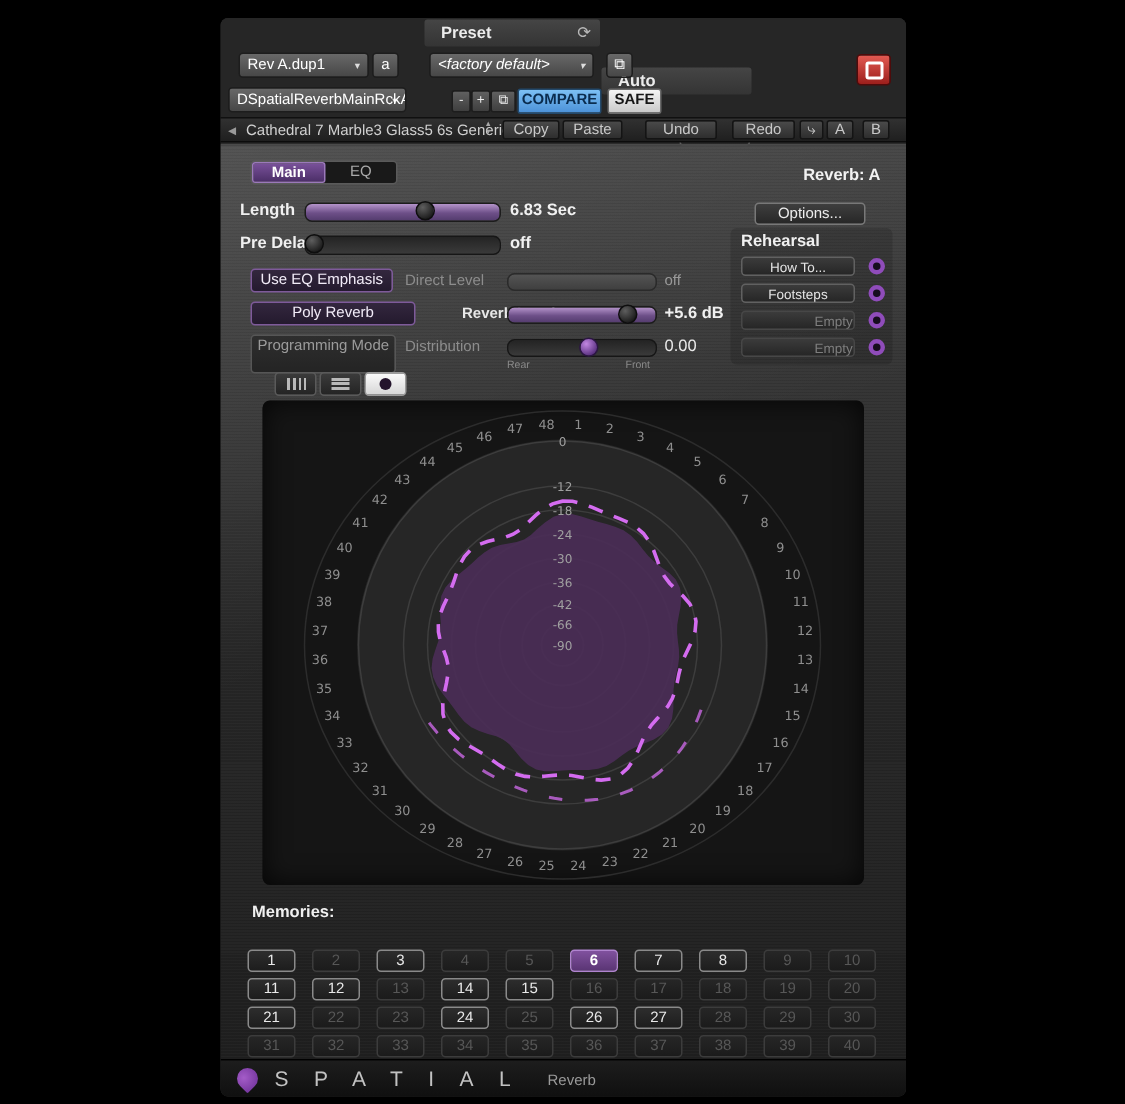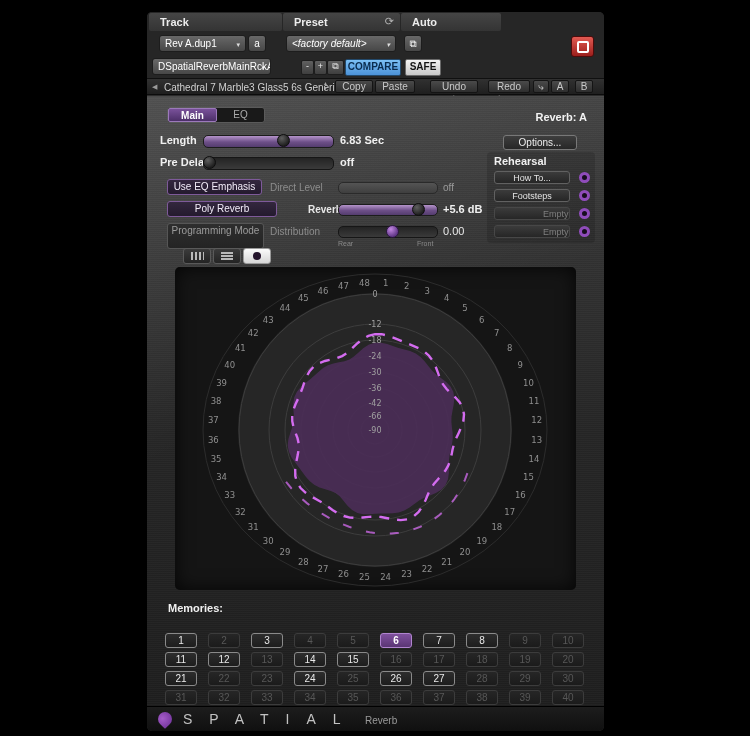--- a/index.html
+++ b/index.html
@@ -91,28 +91,25 @@
   .logo{position:absolute;left:11px;top:5px;width:14px;height:14px;background:radial-gradient(circle at 40% 35%,#a45cc8,#6c2f96);border-radius:50% 50% 50% 6%;transform:rotate(-45deg);}
   .brand{position:absolute;left:36px;top:4px;font-size:14px;letter-spacing:17px;color:#c2c2c2;}
   .brand-suffix{position:absolute;left:218px;top:8px;font-size:10px;color:#9a9a9a;}
 </style>
 </head>
 <body>
 
 <div class="window">
 
   <div class="hdr">
-    <div class="hsec" style="left:2px;width:133px;">
-      <span class="hsec-label">Track</span>
-    </div>
     <div class="hsec" style="left:136px;width:117px;">
       <span class="hsec-label">Preset</span>
       <span class="cycle-ic">⟳</span>
     </div>
-    <div class="hsec" style="left:254px;width:100px;">
+    <div class="hsec" style="left:254px;width:100px;margin-top:32px;">
       <span class="hsec-label">Auto</span>
     </div>
 
     <div class="hbtn" style="left:12px;top:23px;width:87px;height:17px;">
       <span class="dd">▾</span>
       <span>Rev A.dup1</span>
     </div>
     <div class="hbtn" style="left:101px;top:23px;width:18px;height:17px;text-align:center;padding:0;">a</div>
     <div class="hbtn" style="left:139px;top:23px;width:110px;height:17px;font-style:italic;">
       <span class="dd">▾</span>

